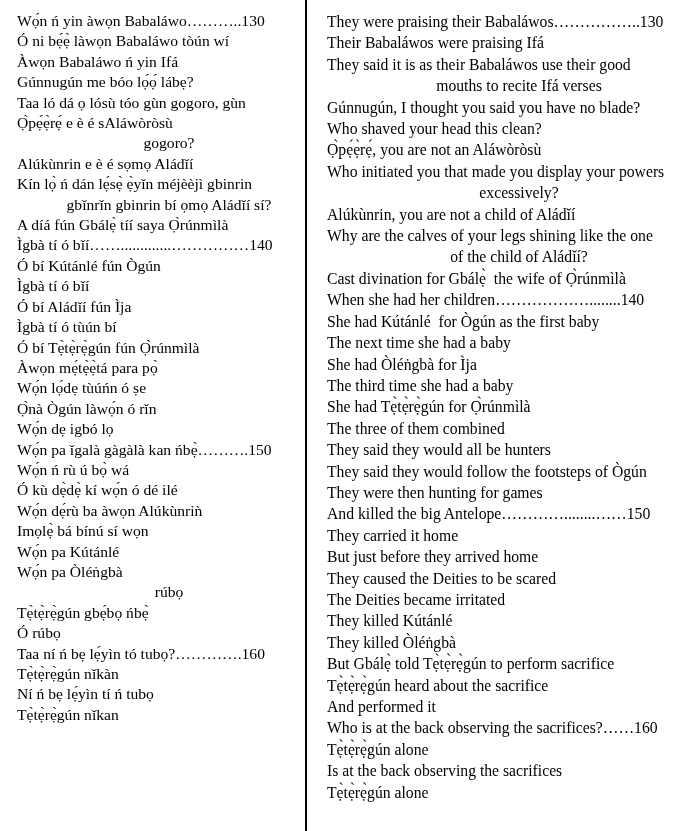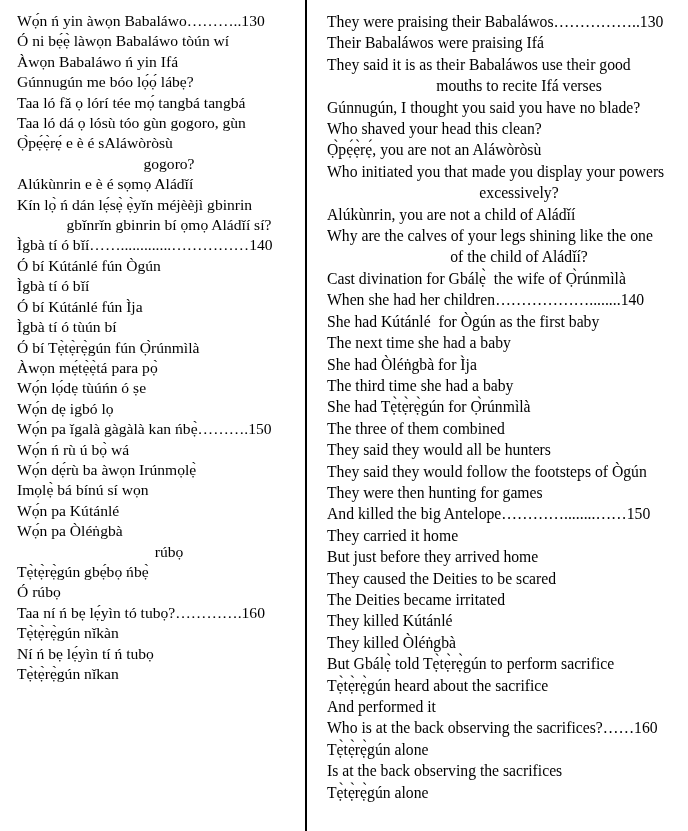--- a/index.html
+++ b/index.html
@@ -67,39 +67,41 @@
 </head>
 <body>
 
 <div class="page">
 
   <div class="column col-yoruba">
       <div class="verse-line">Wọ́n ń yin àwọn Babaláwo………..130</div>
       <div class="verse-line">Ó ni bẹ́ẹ̀ làwọn Babaláwo tòún wí</div>
       <div class="verse-line">Àwọn Babaláwo ń yin Ifá</div>
       <div class="verse-line">Gúnnugún me bóo lọ́ọ́ lábẹ?</div>
-      <div class="verse-line">Taa ló fǎ ọ lórí tée mọ́ tangbá tangbá</div>
       <div class="verse-line">Taa ló dá ọ lósù tóo gùn gogoro, gùn</div>
       <div class="verse-line">Ọ̀pẹ́ẹ̀rẹ́ e è é sAláwòròsù</div>
       <div class="verse-line indent">gogoro?</div>
       <div class="verse-line">Alúkùnrin e è é sọmọ Aládǐí</div>
       <div class="verse-line">Kín lọ̀ ń dán lẹ́sẹ̀ ẹ̀yǐn méjèèjì gbinrin</div>
       <div class="verse-line indent">gbǐnrǐn gbinrin bí ọmọ Aládǐí sí?</div>
+      <div class="verse-line">A díá fún Gbálẹ̀ tíí saya Ọ̀rúnmìlà</div>
       <div class="verse-line">Ìgbà tí ó bǐí…….............……………140</div>
       <div class="verse-line">Ó bí Kútánlé fún Ògún</div>
       <div class="verse-line">Ìgbà tí ó bǐí</div>
-      <div class="verse-line">Ó bí Kútánlé fún Ìja</div>
+      <div class="verse-line">Ó bí Aládǐí fún Ìja</div>
       <div class="verse-line">Ìgbà tí ó tùún bí</div>
       <div class="verse-line">Ó bí Tẹ̀tẹ̀rẹ̀gún fún Ọ̀rúnmìlà</div>
       <div class="verse-line">Àwọn mẹ́tẹ̀ẹ̀tá para pọ̀</div>
       <div class="verse-line">Wọ́n lọ́dẹ tùúńn ó ṣe</div>
+      <div class="verse-line">Ọ̀nà Ògún làwọ́n ó rǐn</div>
       <div class="verse-line">Wọ́n dẹ igbó lọ</div>
       <div class="verse-line">Wọ́n pa ǐgalà gàgàlà kan ńbẹ̀……….150</div>
       <div class="verse-line">Wọ́n ń rù ú bọ̀ wá</div>
-      <div class="verse-line">Wọ́n dẹ́rù ba àwọn Irúnmọlẹ̀</div>
+      <div class="verse-line">Ó kù dẹ̀dẹ̀ kí wọ́n ó dé ilé</div>
+      <div class="verse-line">Wọ́n dẹ́rù ba àwọn Alúkùnriǹ</div>
       <div class="verse-line">Imọlẹ̀ bá bínú sí wọn</div>
       <div class="verse-line">Wọ́n pa Kútánlé</div>
       <div class="verse-line">Wọ́n pa Òléṅgbà</div>
       <div class="verse-line indent">rúbọ</div>
       <div class="verse-line">Tẹ̀tẹ̀rẹ̀gún gbẹ́bọ ńbẹ̀</div>
       <div class="verse-line">Ó rúbọ</div>
       <div class="verse-line">Taa ní ń bẹ lẹ́yìn tó tubọ?………….160</div>
       <div class="verse-line">Tẹ̀tẹ̀rẹ̀gún nǐkàn</div>
       <div class="verse-line">Ní ń bẹ lẹ́yìn tí ń tubọ</div>
       <div class="verse-line">Tẹ̀tẹ̀rẹ̀gún nǐkan</div>

